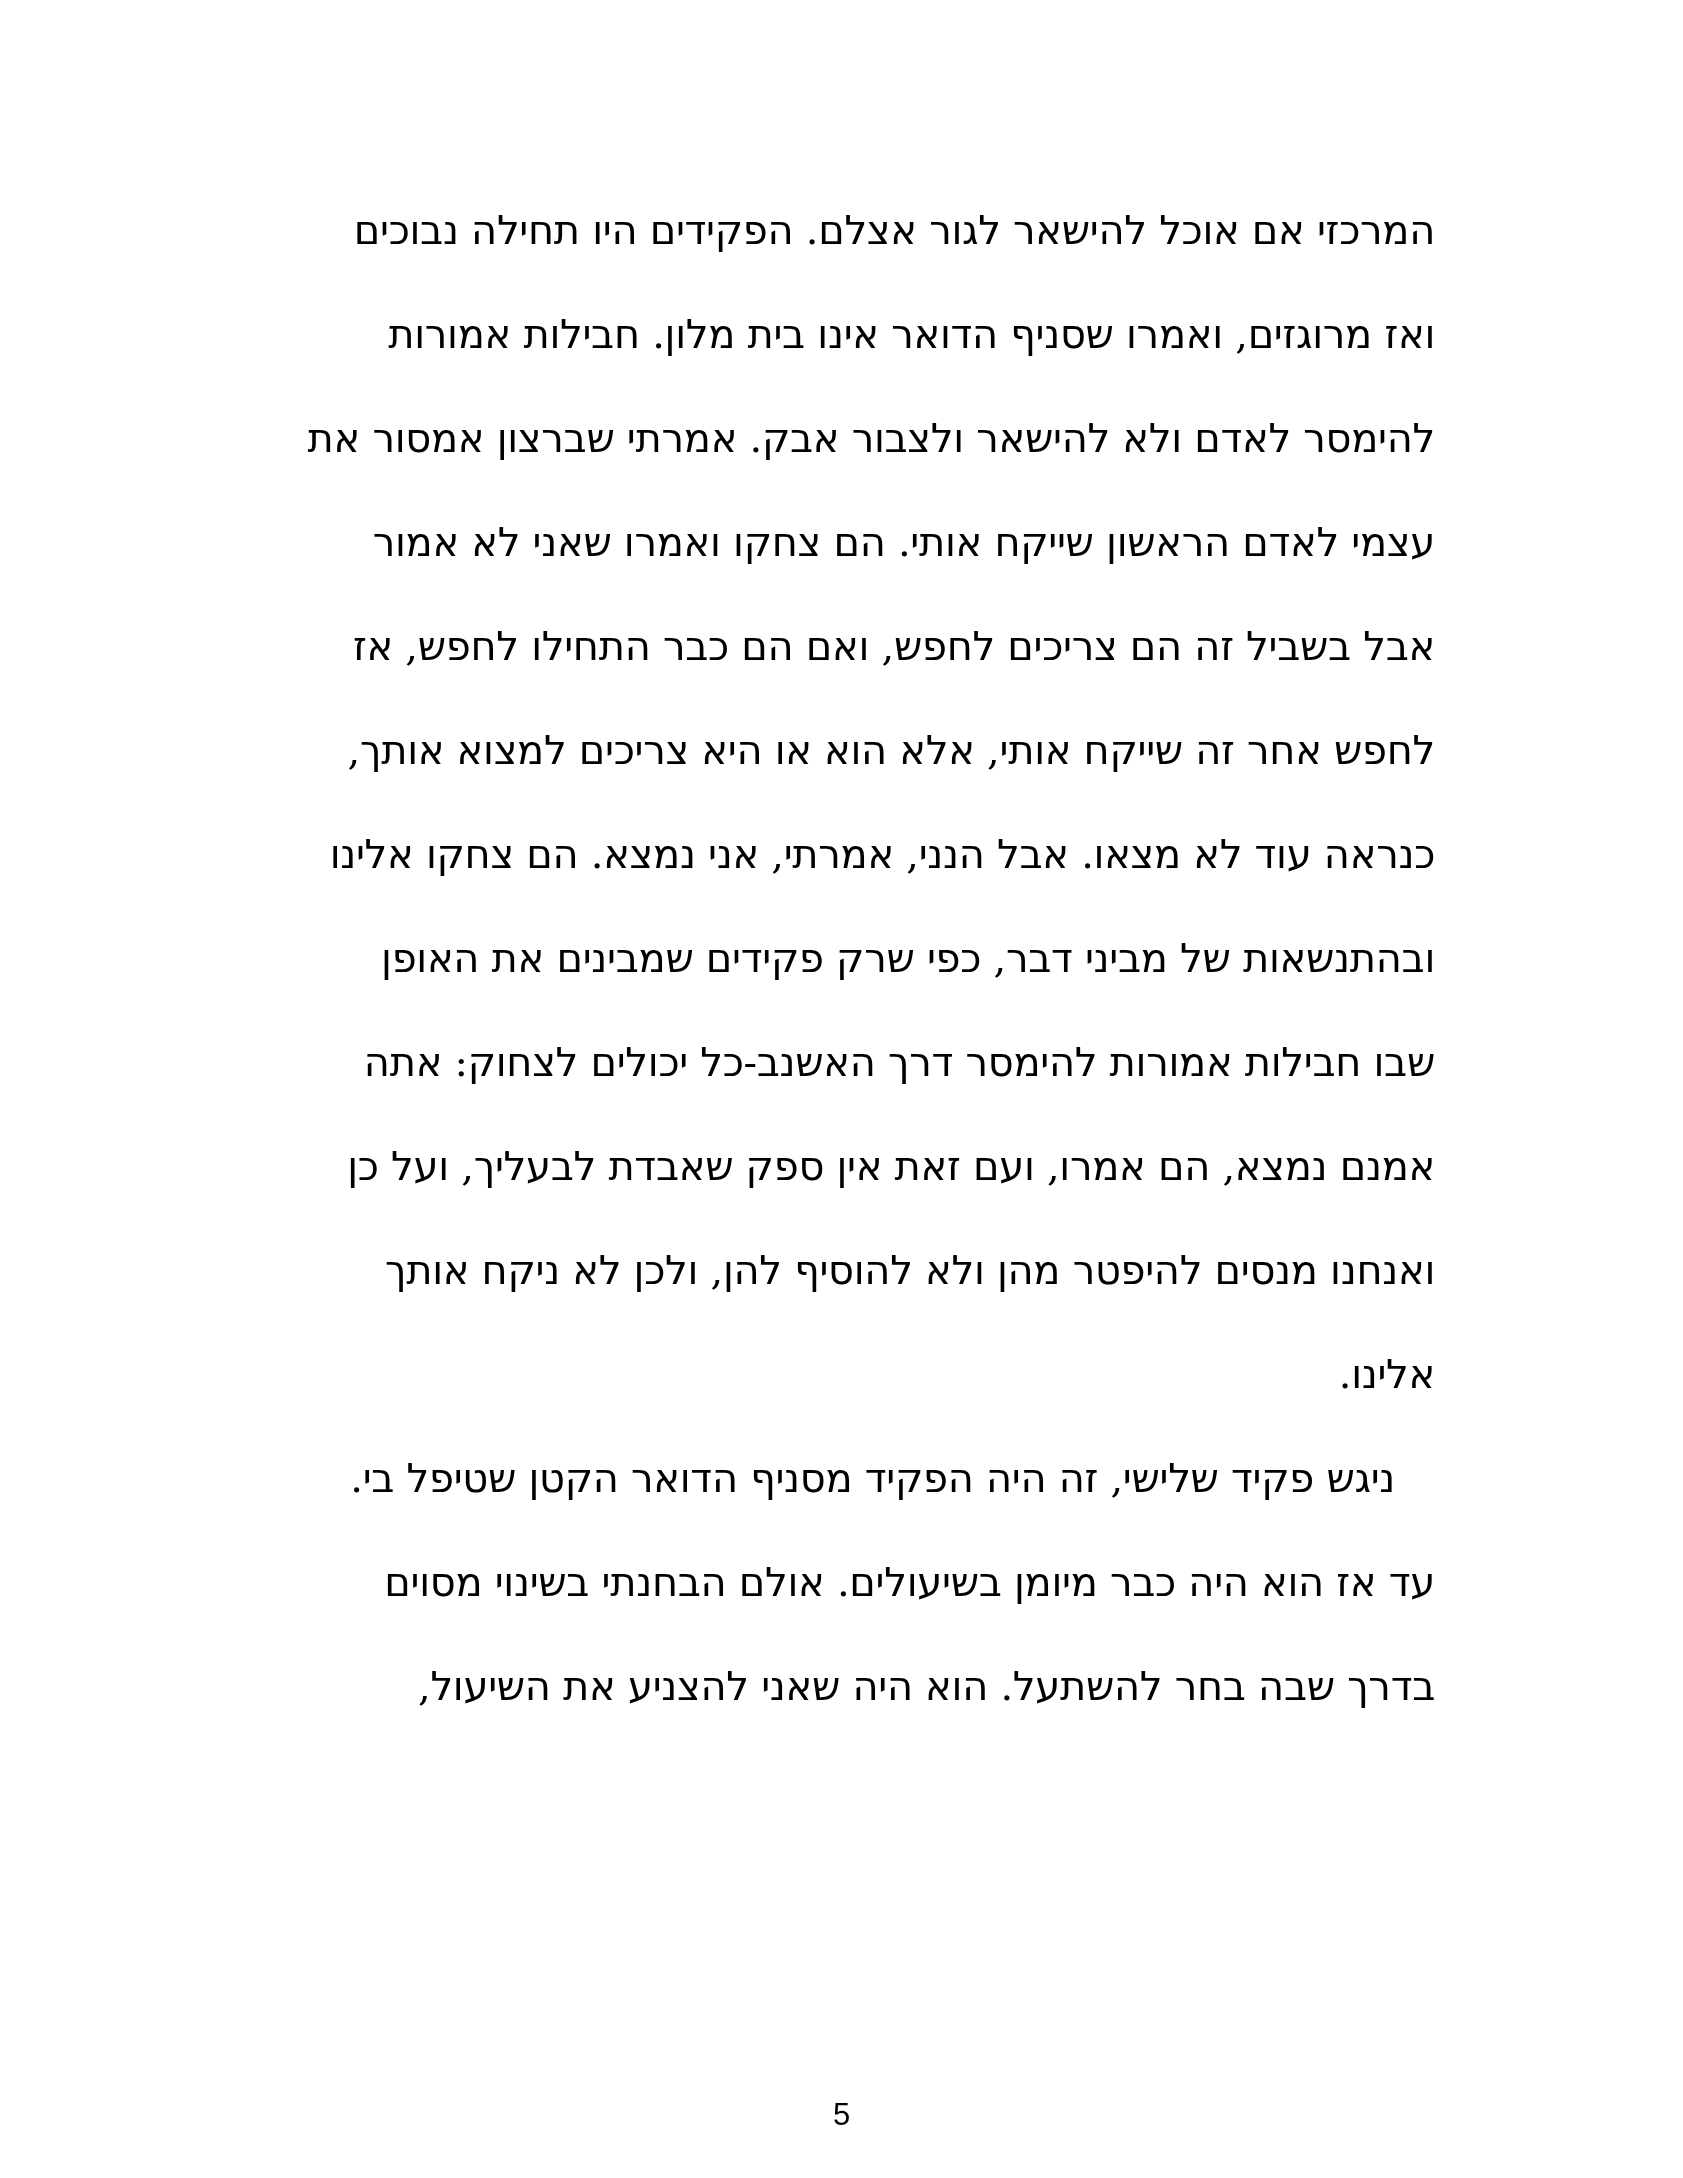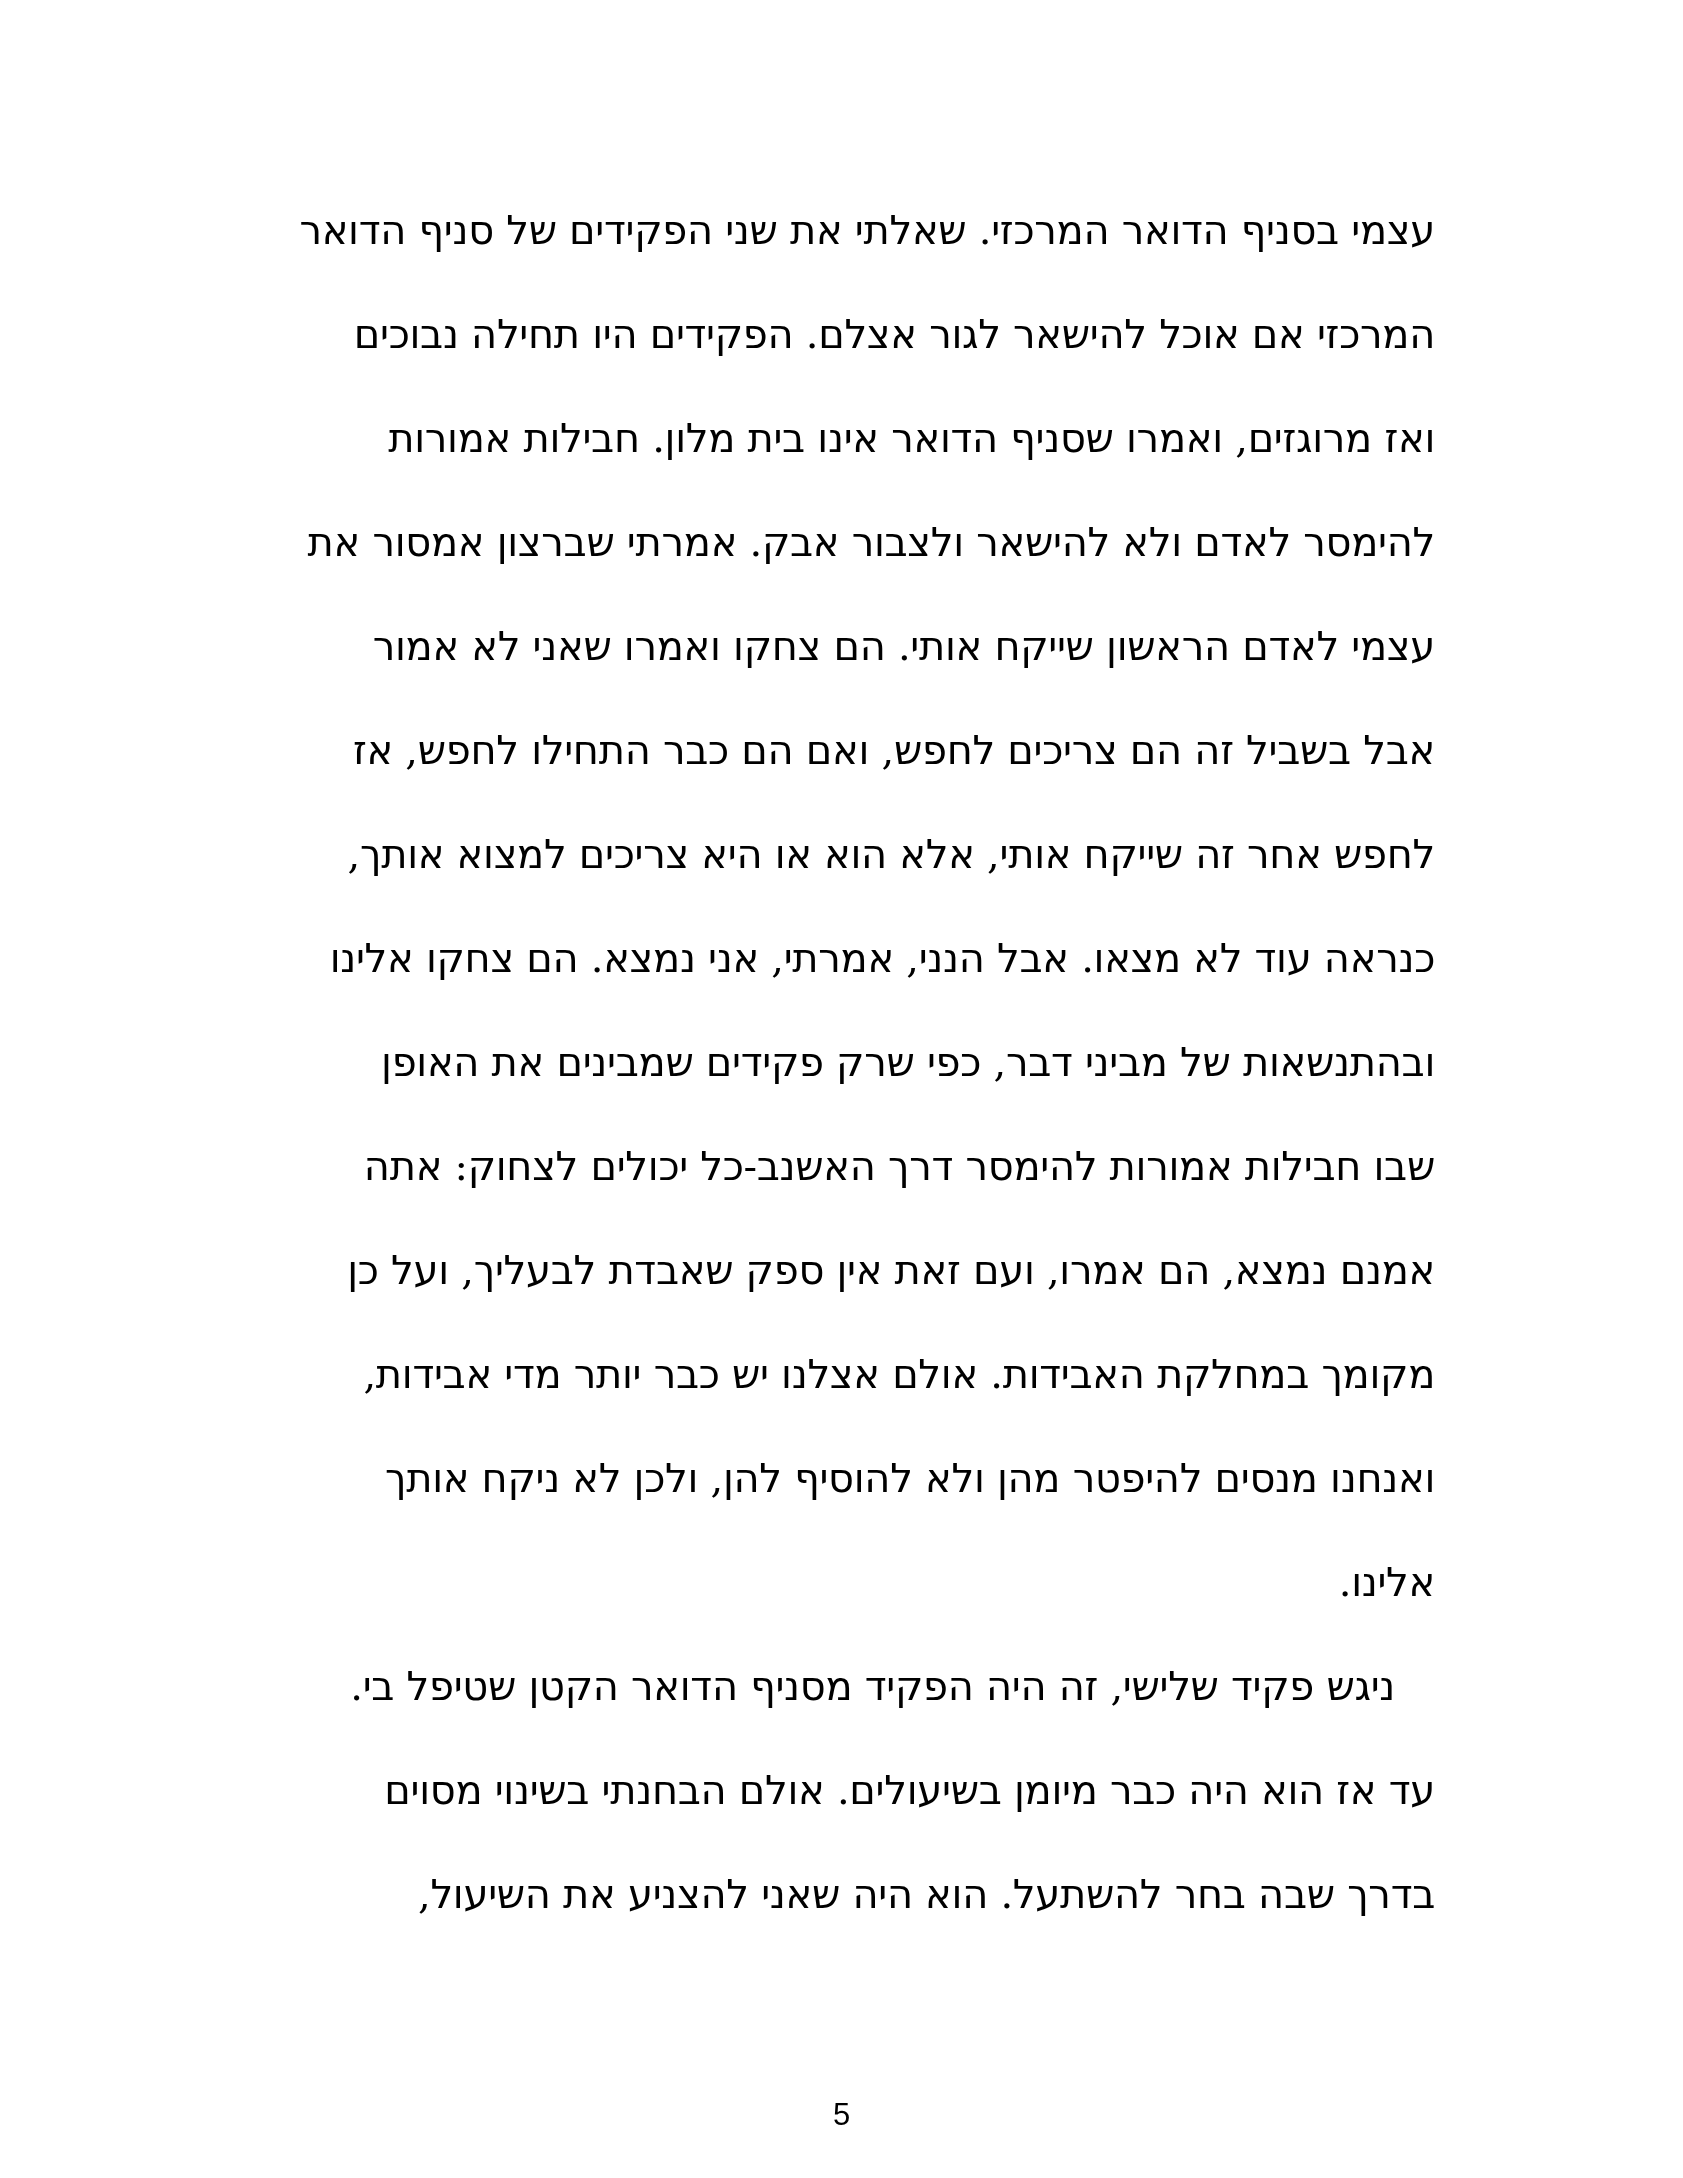--- a/index.html
+++ b/index.html
@@ -50,32 +50,30 @@
     line-height: 1;
     color: #000000;
   }
 </style>
 </head>
 <body>
 
 <div class="page">
   <main class="text-block" id="text-block">
       <div class="paragraph">
-        <div class="line">עצמי בסניף הדואר המרכזי. שאלתי את שני הפקידים של סניף הדואר</div>
         <div class="line">המרכזי אם אוכל להישאר לגור אצלם. הפקידים היו תחילה נבוכים</div>
         <div class="line">ואז מרוגזים, ואמרו שסניף הדואר אינו בית מלון. חבילות אמורות</div>
         <div class="line">להימסר לאדם ולא להישאר ולצבור אבק. אמרתי שברצון אמסור את</div>
         <div class="line">עצמי לאדם הראשון שייקח אותי. הם צחקו ואמרו שאני לא אמור</div>
         <div class="line">אבל בשביל זה הם צריכים לחפש, ואם הם כבר התחילו לחפש, אז</div>
         <div class="line">לחפש אחר זה שייקח אותי, אלא הוא או היא צריכים למצוא אותך,</div>
         <div class="line">כנראה עוד לא מצאו. אבל הנני, אמרתי, אני נמצא. הם צחקו אלינו</div>
         <div class="line">ובהתנשאות של מביני דבר, כפי שרק פקידים שמבינים את האופן</div>
         <div class="line">שבו חבילות אמורות להימסר דרך האשנב-כל יכולים לצחוק: אתה</div>
         <div class="line">אמנם נמצא, הם אמרו, ועם זאת אין ספק שאבדת לבעליך, ועל כן</div>
-        <div class="line">מקומך במחלקת האבידות. אולם אצלנו יש כבר יותר מדי אבידות,</div>
         <div class="line">ואנחנו מנסים להיפטר מהן ולא להוסיף להן, ולכן לא ניקח אותך</div>
         <div class="line">אלינו.</div>
       </div>
       <div class="paragraph indent-first">
         <div class="line">ניגש פקיד שלישי, זה היה הפקיד מסניף הדואר הקטן שטיפל בי.</div>
         <div class="line">עד אז הוא היה כבר מיומן בשיעולים. אולם הבחנתי בשינוי מסוים</div>
         <div class="line">בדרך שבה בחר להשתעל. הוא היה שאני להצניע את השיעול,</div>
       </div>
     </main>
   <footer class="page-footer">

